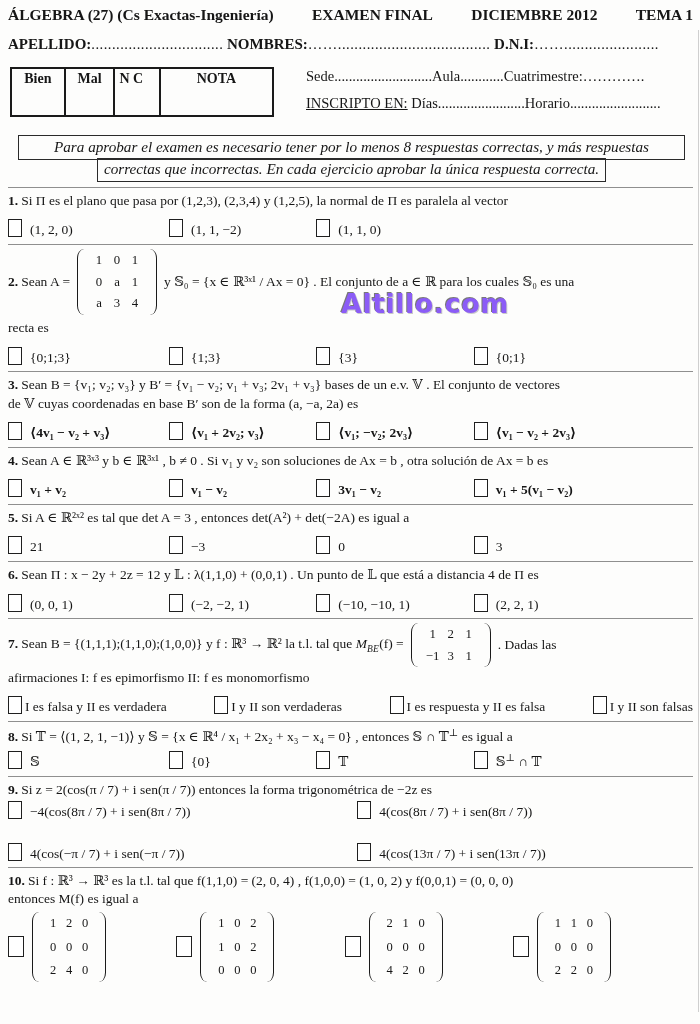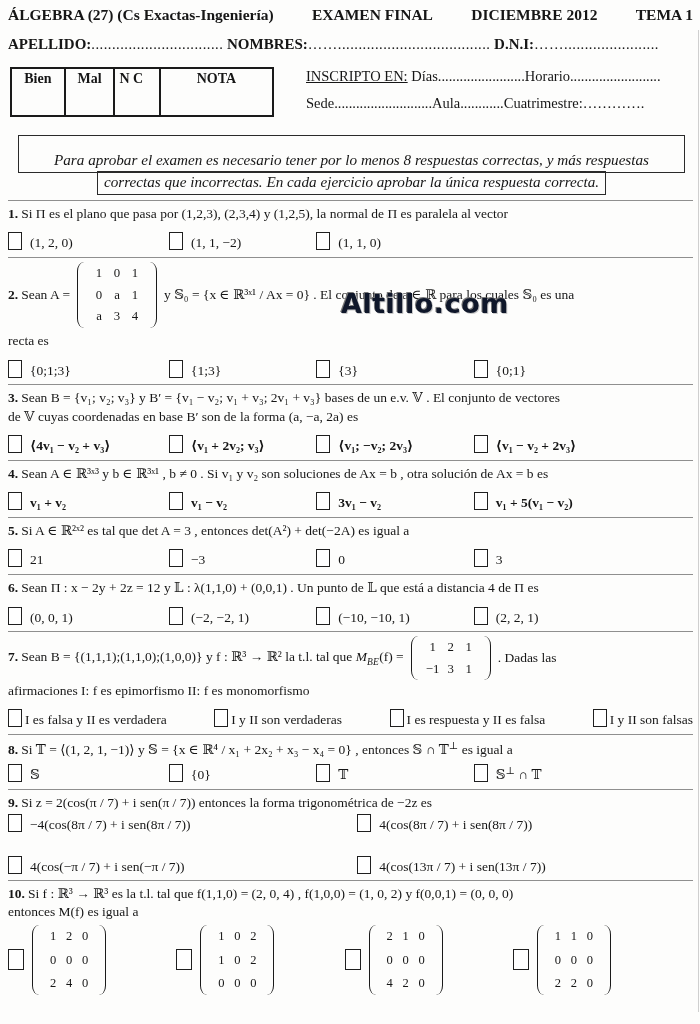--- a/index.html
+++ b/index.html
@@ -23,21 +23,21 @@
   .dots{letter-spacing:.5px;}
   .toprow{display:flex;margin-top:12px;}
   table.score{border-collapse:collapse;width:264px;height:50px;margin-left:2px;}
   table.score td{border:2px solid #1a1a1a;vertical-align:top;padding:1px 4px 0 4px;font-weight:bold;font-size:14px;text-align:center;}
   table.score td.nc{text-align:left;}
   table.score td.w1{width:48px;}table.score td.w2{width:44px;}table.score td.w3{width:42px;}table.score td.w4{width:120px;}
   .inscripto{margin-left:32px;font-size:14.5px;}
   .inscripto .row{margin-bottom:9px;white-space:nowrap;}
   .u{text-decoration:underline;}
   .ibox{margin:13px 8px 0 10px;font-style:italic;font-size:15.2px;text-align:center;}
-  .ib1{border:1.6px solid #2a2a2a;padding:14px 4px 2px 4px;}
+  .ib1{border:1.6px solid #2a2a2a;padding:1px 4px 2px 4px;}
   .ib2{border:1.6px solid #2a2a2a;border-top:1.4px solid #2a2a2a;width:fit-content;margin:-2px auto 0 auto;padding:0 6px 2px 6px;}
   hr.sep{border:0;border-top:1.2px solid #8f8f8f;margin:5px 0 4px 0;}
   .q{margin:2px 0 3px 0;}
   .stem{margin-bottom:3px;}
   .qnum{font-weight:bold;margin-right:3px;}
   .opts4{display:grid;grid-template-columns:23.5% 21.5% 23% 32%;align-items:center;margin-top:10px;}
   .opts2x2{display:grid;grid-template-columns:51% 49%;row-gap:22px;margin-top:3px;}
   .optstight{display:flex;justify-content:space-between;margin-top:9px;}
   .optstight .opt .box{margin-right:3px;}
   .opt{white-space:nowrap;}
@@ -57,21 +57,21 @@
   .mats{display:flex;justify-content:space-between;width:88%;margin-top:5px;}
   .matopt{display:flex;align-items:center;}
   .matopt .box{width:14px;height:19px;}
   
   .seg-sub{font-size:9.5px;font-style:italic;vertical-align:-3.5px;letter-spacing:.3px;}
   .seg-sup{font-size:10px;vertical-align:5px;}
   .seg-i{font-style:italic;}
   .watermark{
     position:absolute;left:341px;top:286px;
     font-family:"DejaVu Sans",sans-serif;font-weight:bold;font-size:27px;
-    color:#0f172a;letter-spacing:.5px;
+    color:#8b5cf6;letter-spacing:.5px;
     text-shadow:1px 1px 0 #c9c9c9,-1px -1px 0 #787878;
   }
   .edgeline{position:absolute;right:1px;top:30px;bottom:12px;width:1px;background:#cfcfcf;}
 </style>
 </head>
 <body>
 
 <div class="page">
 
   <div class="titlebar">
@@ -92,24 +92,24 @@
       <tbody>
           <tr>
         <td class="w1">Bien</td>
         <td class="w2">Mal</td>
         <td class="w3 nc">N C</td>
         <td class="w4">NOTA</td>
       </tr>
     </tbody>
       </table>
     <div class="inscripto">
+      <div class="row">Sede...........................Aula............Cuatrimestre:………….</div>
       <div class="row">
         <span class="u">INSCRIPTO EN:</span><span> Días........................Horario.........................</span>
       </div>
-      <div class="row">Sede...........................Aula............Cuatrimestre:………….</div>
     </div>
   </div>
 
   <div class="ibox">
     <div class="ib1">Para aprobar el examen es necesario tener por lo menos 8 respuestas correctas, y más respuestas</div>
     <div class="ib2">correctas que incorrectas. En cada ejercicio aprobar la única respuesta correcta.</div>
   </div>
 
   <hr class="sep">
 

